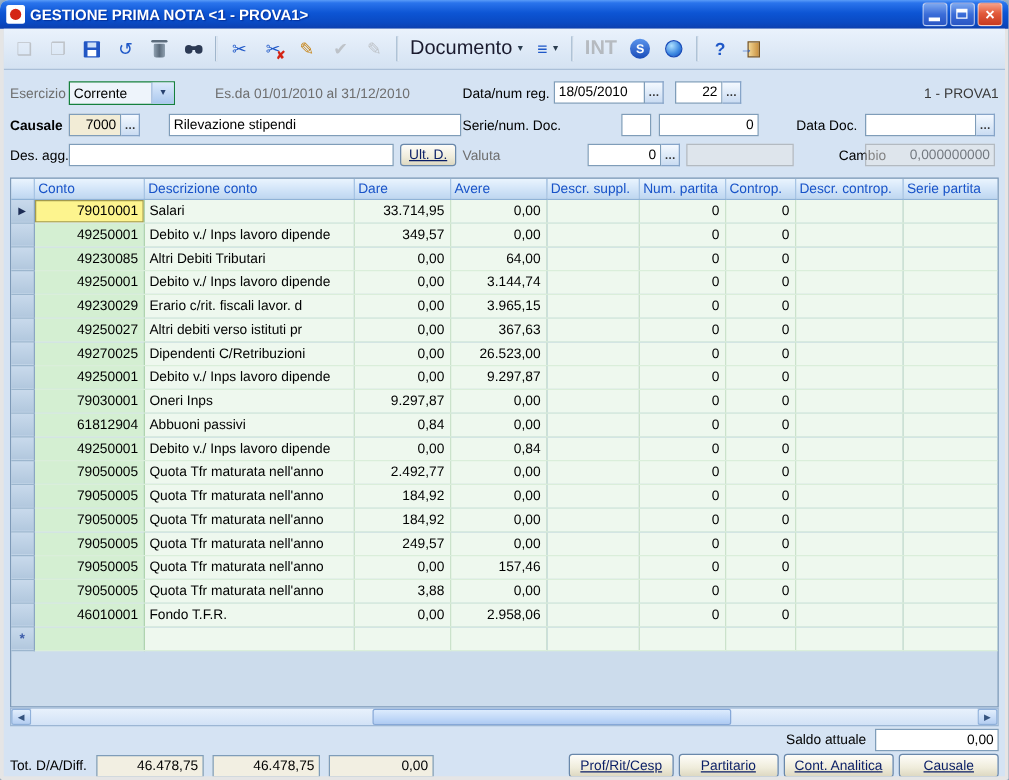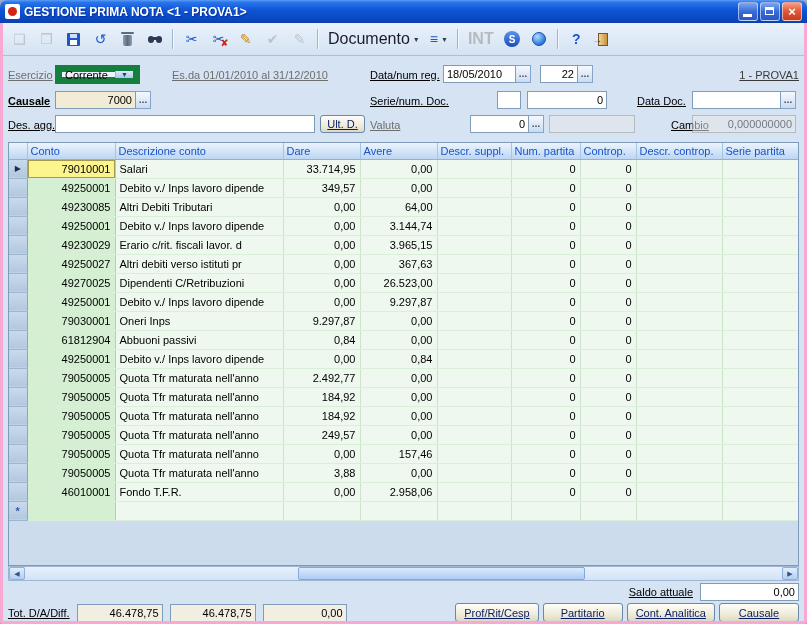--- a/index.html
+++ b/index.html
@@ -1,17 +1,17 @@
 <!DOCTYPE html>
 <html><head>
 <meta charset="utf-8">
 <style>
   html,body{margin:0;padding:0;background:#9db8d2;}
   .window{position:relative;width:807px;height:624px;font-family:"Liberation Sans",sans-serif;
-    font-size:11px;color:#000;background:#f9a8d4;border-radius:7px 7px 2px 2px;overflow:hidden;
+    font-size:11px;color:#000;background:#e5e5e5;border-radius:7px 7px 2px 2px;overflow:hidden;
     box-shadow:0 2px 6px rgba(0,0,0,.4);}
   
   .titlebar{position:absolute;left:0;top:0;right:0;height:23px;display:flex;align-items:center;
     padding:0 5px;box-sizing:border-box;
     background:linear-gradient(180deg,#5a9cf8 0%,#2a74ec 10%,#0d55d4 45%,#0a49c2 80%,#0d3fae 100%);}
   .appicon{width:15px;height:15px;background:#fff;border-radius:2px;position:relative;margin-right:4px;flex:none;}
   .appicon::after{content:'';position:absolute;left:3px;top:3px;width:9px;height:9px;background:#d42414;border-radius:50%;}
   .title{flex:1;color:#fff;font-weight:bold;font-size:12px;text-shadow:1px 1px 1px #05309a;
     white-space:nowrap;overflow:hidden;}
   .wbtns{display:flex;gap:2px;}
@@ -50,33 +50,33 @@
     background:radial-gradient(circle at 35% 30%,#aee0ff,#3a86e0 60%,#1a4cb8);position:relative;}
   .icon-door{width:10px;height:13px;box-sizing:border-box;border:1px solid #7a5520;
     background:linear-gradient(90deg,#f2d694,#c89040);position:relative;}
   .icon-door .arr{position:absolute;left:-7px;top:0px;font-size:10px;color:#1f58c8;font-weight:bold;}
   .tlabel{font-size:16px;color:#1a1a2e;}
   .tlabel.dim{color:#8a94a0;font-weight:bold;}
   .ddarrow{font-size:7px;color:#2c3e50;}
   
   .form{position:absolute;left:0;top:33px;width:801px;height:86px;}
   .form > div{position:absolute;}
-  .lbl{height:18px;display:flex;align-items:center;white-space:nowrap;text-decoration:underline;}
+  .lbl{height:18px;display:flex;align-items:center;white-space:nowrap;}
   .lbl.gray{color:#6e6e6e;} .lbl.b{font-weight:bold;}
   .fldgrp{display:flex;height:18px;}
   .fld{display:flex;align-items:center;height:18px;box-sizing:border-box;border:1px solid #7f9db9;
     background:#fff;padding:0 3px;white-space:nowrap;overflow:hidden;}
   .fldgrp .fld{flex:1;}
   .fld.num{justify-content:flex-end;}
   .fld.cream{background:#f2ecd6;}
   .fld.dis{background:#e9e7db;color:#222;}
   .dotbtn{width:15px;height:18px;box-sizing:border-box;border:1px solid #86a4c8;border-left:none;flex:none;
     background:linear-gradient(180deg,#f4f9ff,#cadcf2);display:flex;align-items:center;justify-content:center;
     font-size:9px;font-weight:bold;color:#333;}
-  .combo{display:flex;height:19px;box-sizing:border-box;border:7px solid #15803d;background:#eef4fb;align-items:center;}
+  .combo{display:flex;height:19px;box-sizing:border-box;border:1px solid #15803d;background:#eef4fb;}
   .combo .cval{flex:1;display:flex;align-items:center;padding:0 3px;}
   .combo .cbtn{width:17px;flex:none;display:flex;align-items:center;justify-content:center;
     background:linear-gradient(180deg,#dceafc,#aac8ee);border-left:1px solid #9ab6dc;}
   .combo .cbtn span{font-size:7px;color:#26406e;}
   .session{color:#3a3a3a;}
   
   .grid{position:absolute;left:5px;top:119px;width:791px;height:424px;box-sizing:border-box;
     border:1px solid #7e9ab8;background:#ccdcec;overflow:hidden;}
   table{border-collapse:collapse;table-layout:fixed;width:789px;}
   th{height:16px;font-weight:normal;text-align:left;padding:0 3px;box-sizing:border-box;
@@ -213,26 +213,27 @@
       </div>
       <div class="fldgrp" style="left:537px;top:9px;width:53px">
         <div class="fld num">22</div>
         <div class="dotbtn">
             <span>…</span>
           </div>
       </div>
       <div class="lbl session" style="right:5px;top:10px">1 - PROVA1</div>
 
       <div class="lbl b" style="left:5px;top:36px">Causale</div>
-      <div class="fldgrp" style="left:52px;top:35px;width:96px">
+      <div class="fldgrp" style="left:52px;top:35px;width:57px">
         <div class="fld num cream">7000</div>
         <div class="dotbtn">
             <span>…</span>
           </div>
       </div>
+      <div class="fld" style="left:132px;top:35px;width:234px;position:absolute">Rilevazione stipendi</div>
       <div class="lbl" style="left:367px;top:36px">Serie/num. Doc.</div>
       <div class="fld" style="left:494px;top:35px;width:24px;position:absolute"></div>
       <div class="fld num" style="left:524px;top:35px;width:80px;position:absolute">0</div>
       <div class="lbl" style="left:634px;top:36px">Data Doc.</div>
       <div class="fldgrp" style="left:689px;top:35px;width:104px">
         <div class="fld"></div>
         <div class="dotbtn">
             <span>…</span>
           </div>
       </div>

